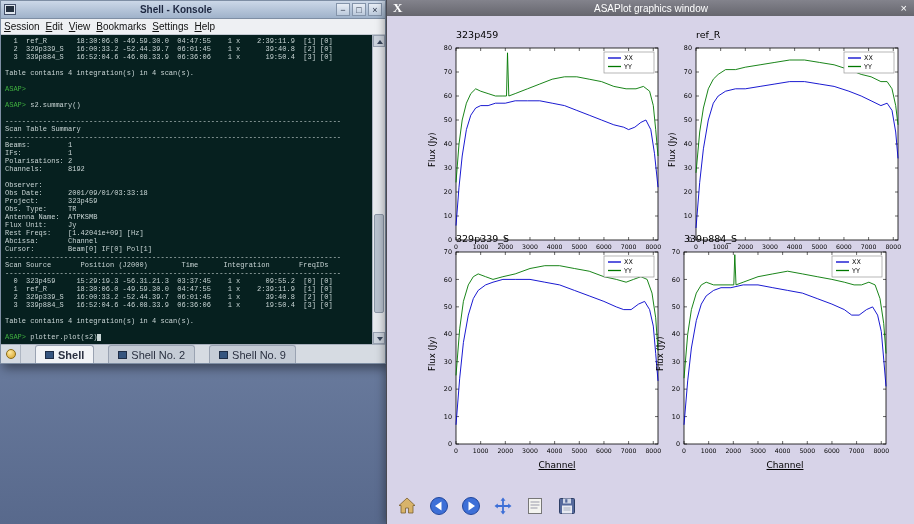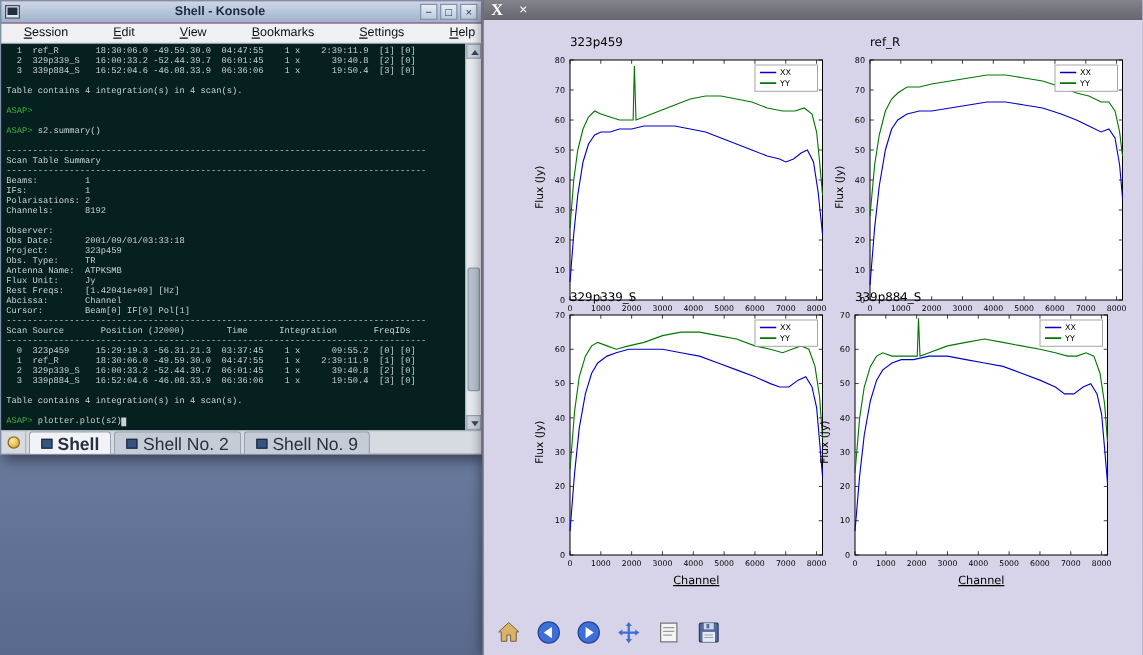--- a/index.html
+++ b/index.html
@@ -15,21 +15,21 @@
                 background:linear-gradient(180deg,#ccd8e8,#9fb2ca); border-bottom:1px solid #7e8ea4; }
   .k-icon { width:12px; height:11px; background:#dfe6ee; border:1px solid #44506a; position:relative; flex:0 0 auto; }
   .k-icon::after { content:""; position:absolute; left:1px; right:1px; top:1px; bottom:2px; background:#24303f; }
   .k-title { flex:1; text-align:center; font-size:10px; font-weight:bold; color:#1d2740;
              white-space:nowrap; overflow:hidden; }
   .k-buttons { display:flex; gap:2px; }
   .wbtn { width:14px; height:13px; font-size:9px; line-height:13px; text-align:center;
           color:#2a3448; background:linear-gradient(180deg,#e7edf5,#bccadc); border:1px solid #8494aa; cursor:default; }
   .menubar { height:16px; background:#eef0f3; border-bottom:1px solid #c3c9d2;
              display:flex; align-items:center; font-size:10px; color:#111; }
-  .menu-item { padding:1px 18px;text-align:center; }
+  .menu-item { padding:1px 3px;text-align:center; }
   .term-wrap { position:relative; height:309px; background:#06201f; }
   .term-out { position:absolute; left:4px; right:14px; top:2px; bottom:0;
               font-family:Liberation Mono, monospace; font-size:7px; line-height:8px;
               color:#c8d4d4; white-space:pre; overflow:hidden; }
   .tl { height:8px; }
   .prompt { color:#3fae3f; }
   .cursor { background:#c8d4d4; display:inline-block; width:4px; height:7px; vertical-align:bottom; }
   .term-scroll { position:absolute; right:0; top:0; bottom:0; width:13px;
                  background:#e6e9ee; border-left:1px solid #aab2bf; }
   .sc-btn { position:absolute; left:0; right:0; height:12px; background:#ccd3dd; border:1px solid #98a2b2; }
@@ -40,23 +40,23 @@
   .tri-down { top:4px; border-top:4px solid #39465c; }
   .sc-thumb { position:absolute; left:1px; right:1px; top:58%; height:32%;
               background:#b9c2cf; border:1px solid #8d98a9; border-radius:2px; }
   .tabbar { height:19px; background:#d6dbe2; border-top:1px solid #a7afbc;
             display:flex; align-items:flex-end; }
   .tab-new { width:20px; height:18px; display:flex; align-items:center; justify-content:center;
              border-right:1px solid #aeb6c2; }
   .new-icon { width:10px; height:10px; border-radius:50%;
               background:radial-gradient(circle at 35% 30%, #ffe9a0, #d39e22); border:1px solid #8a6a14; }
   .tab-list { display:flex; height:18px; }
-  .tab { display:flex; align-items:center; gap:4px; padding:0 9px; font-size:14px; color:#2a3040;
+  .tab { display:flex; align-items:center; gap:4px; padding:0 9px; font-size:11px; color:#2a3040;
          background:#c5ccd6; border:1px solid #9aa3b2; border-bottom:none;
-         border-radius:3px 3px 0 0; margin-left:2px; height:18px; }
+         border-radius:3px 3px 0 0; margin-left:14px; height:18px; }
   .tab.active { background:#f1f3f6; font-weight:bold; }
   .tab-ic { width:9px; height:8px; background:#35557f; border:1px solid #1e2d46; display:inline-block; }
 
   
   .plotwin { left:386px; top:0; width:528px; height:524px; border-left:1px solid #4a4a52;
              background:#d7d3e8; box-shadow:-2px 0 8px rgba(0,0,0,.35); }
   .p-titlebar { height:16px; background:linear-gradient(180deg,#83838c,#66666e);
                 display:flex; align-items:center; color:#fff; }
   .x-logo { font-family:"Liberation Serif", serif; font-weight:bold; font-size:13px; padding:0 6px; }
   .p-title { flex:1; text-align:center; font-size:10px; }
@@ -126,20 +126,21 @@
             <span class="tab-ic"></span>
             <span>Shell No. 9</span>
           </div>
         </div>
     </div>
   </div>
 
   <div class="window plotwin">
     <div class="p-titlebar">
       <span class="x-logo">X</span>
+      <span class="p-title">ASAPlot graphics window</span>
       <span class="p-close">×</span>
     </div>
     <div class="plot-content">
 
       <div class="cell" style="left:36px; top:13px;">
         <div class="ptitle">323p459</div>
         <svg class="plot" width="240" height="214">
             <rect x="33" y="6" width="202" height="192" fill="#ffffff" stroke="#000000" stroke-width="0.8"></rect>
             <line x1="33" y1="198" x2="33" y2="195" stroke="#000" stroke-width="0.6"></line>
             <line x1="33" y1="6" x2="33" y2="9" stroke="#000" stroke-width="0.6"></line>

